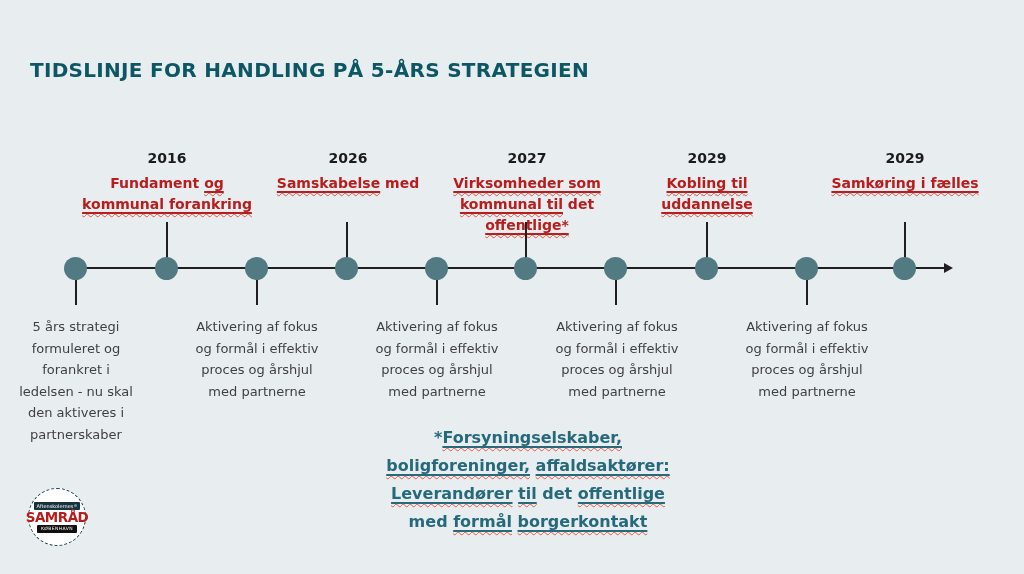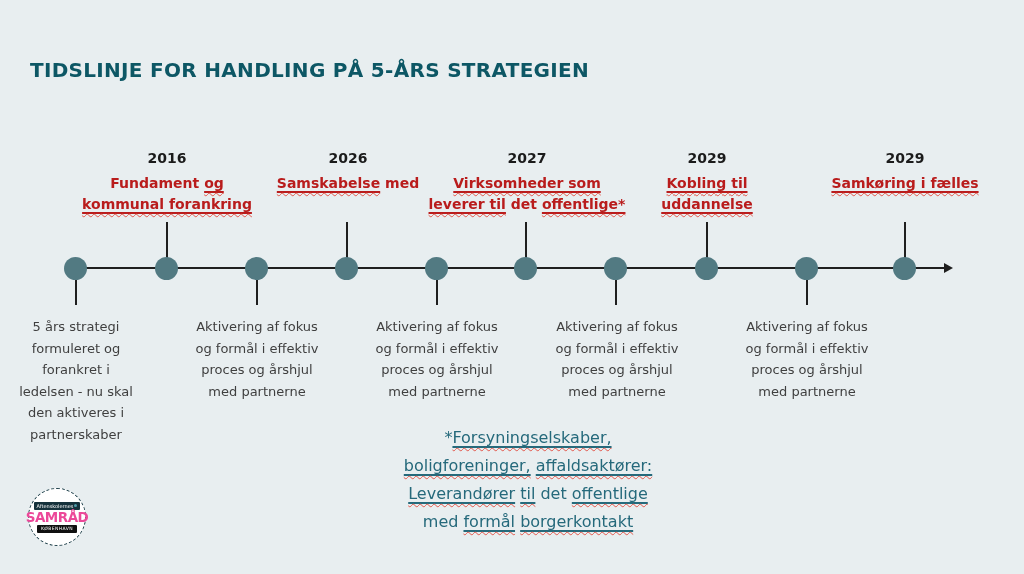--- a/index.html
+++ b/index.html
@@ -63,37 +63,37 @@
   .tl-tick.up{top:222px;height:46px;}
   .tl-tick.down{top:268px;height:37px;}
   
   .note-col{
     position:absolute;top:316px;width:200px;text-align:center;
     font-size:13px;color:#3f3f3f;line-height:21.5px;
   }
   
   .footnote{
     position:absolute;left:318px;top:424px;width:420px;text-align:center;
-    font-size:16px;font-weight:400;color:#25697b;line-height:28px;
+    font-size:16px;font-weight:700;color:#25697b;line-height:28px;
   }
   
   .logo{
     position:absolute;left:28px;top:488px;width:58px;height:58px;
     background:#ffffff;border:1.6px dashed #1d3f49;border-radius:50%;
     display:flex;flex-direction:column;align-items:center;justify-content:center;
     box-sizing:border-box;
   }
   .logo-top{
     font-size:5px;line-height:6px;color:#ffffff;background:#16323c;
     padding:1px 3px;border-radius:1px;display:flex;align-items:center;gap:1px;
     white-space:nowrap;
   }
   .logo-dot{width:3px;height:3px;border-radius:50%;background:#4d9aa8;display:inline-block;}
   .logo-main{
-    font-size:13.5px;line-height:15px;font-weight:900;letter-spacing:-.5px;color:#ec4899;
+    font-size:13.5px;line-height:15px;font-weight:900;letter-spacing:-.5px;color:#b91c1c;
     white-space:nowrap;
   }
   .logo-bottom{
     font-size:4.5px;line-height:6px;color:#ffffff;background:#101010;
     padding:1px 4px;border-radius:1px;white-space:nowrap;letter-spacing:.4px;
   }
 </style>
 </head>
 <body>
 
@@ -112,21 +112,21 @@
       <div class="year-col" style="left: 248px;">
         <div class="year-num">2026</div>
         <div class="year-label">
           <div><span class="u"><span class="w">Samskabelse</span></span> med</div>
         </div>
       </div>
       <div class="year-col" style="left: 427px;">
         <div class="year-num">2027</div>
         <div class="year-label">
           <div><span class="u"><span class="w">Virksomheder som</span></span></div>
-          <div><span class="u"><span class="w">leverer til</span></span> det <span class="u"><span class="w">offentlige*</span></span></div>
+          <div><span class="u"><span class="w">kommunal til</span></span> det <span class="u"><span class="w">offentlige*</span></span></div>
         </div>
       </div>
       <div class="year-col" style="left: 607px;">
         <div class="year-num">2029</div>
         <div class="year-label">
           <div><span class="u"><span class="w">Kobling til</span></span></div>
           <div><span class="u"><span class="w">uddannelse</span></span></div>
         </div>
       </div>
       <div class="year-col" style="left: 805px;">

